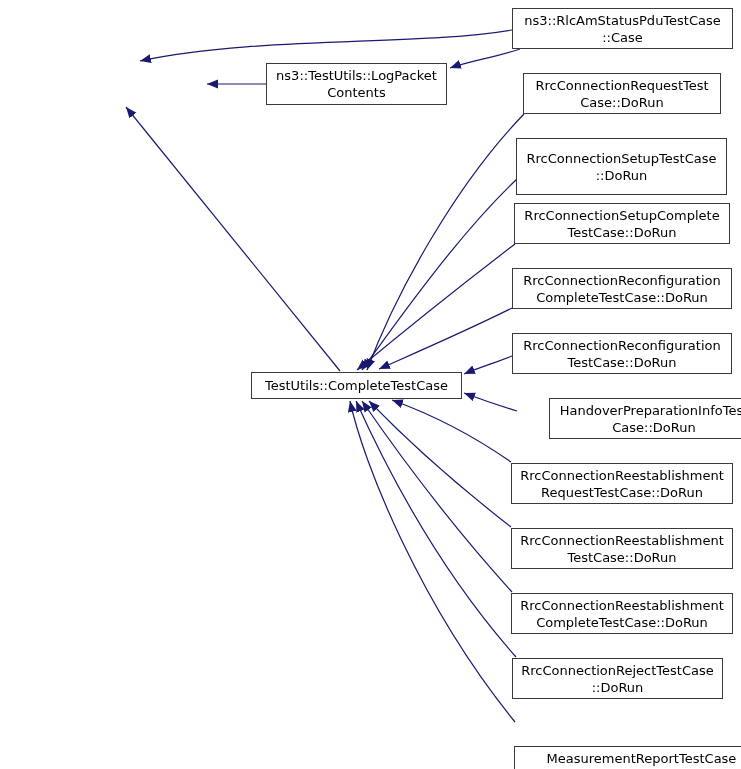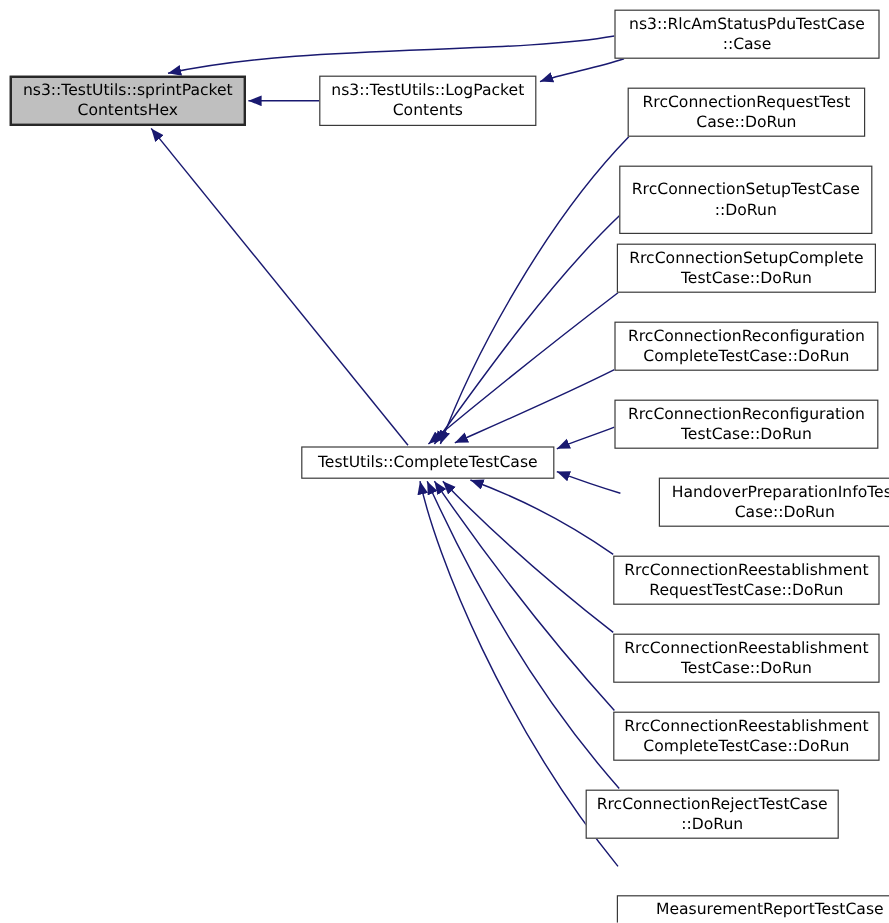--- a/index.html
+++ b/index.html
@@ -53,21 +53,21 @@
   #n-rlcam       { left: 512px; top:   8px; width: 221px; height: 41px; }
   #n-request     { left: 523px; top:  73px; width: 198px; height: 41px; }
   #n-setup       { left: 516px; top: 138px; width: 211px; height: 57px; }
   #n-setupcomp   { left: 514px; top: 203px; width: 216px; height: 41px; }
   #n-reconfcomp  { left: 512px; top: 268px; width: 220px; height: 41px; }
   #n-reconf      { left: 512px; top: 333px; width: 220px; height: 41px; }
   #n-handover    { left: 517px; top: 398px; width: 210px; height: 41px; margin-left: 32px; }
   #n-reestreq    { left: 511px; top: 463px; width: 222px; height: 41px; }
   #n-reest       { left: 511px; top: 528px; width: 222px; height: 41px; }
   #n-reestcomp   { left: 511px; top: 593px; width: 222px; height: 41px; }
-  #n-reject      { left: 488px; top: 658px; width: 211px; height: 41px; }
+  #n-reject      { left: 512px; top: 658px; width: 211px; height: 41px; }
   #n-measurement { left: 514px; top: 723px; width: 255px; height: 41px; margin-top: 23px; }
 </style>
 </head>
 <body>
 
 <div id="graph">
 
   <svg id="edge-layer" viewBox="0 0 741 769" xmlns="http://www.w3.org/2000/svg">
     <defs>
       <marker id="arrow" markerWidth="12" markerHeight="10" refX="11" refY="4.5" orient="auto" markerUnits="userSpaceOnUse">
@@ -85,24 +85,20 @@
     <path class="edge" d="M 512,308 C 468,330 415,353 379,369" marker-end="url(#arrow)"></path>
     <path class="edge" d="M 512,356 C 494,363 478,368 464,374" marker-end="url(#arrow)"></path>
     <path class="edge" d="M 517,411 C 497,405 480,399 464,393" marker-end="url(#arrow)"></path>
     <path class="edge" d="M 511,462 C 468,432 425,412 392,400" marker-end="url(#arrow)"></path>
     <path class="edge" d="M 511,527 C 448,478 398,431 369,401" marker-end="url(#arrow)"></path>
     <path class="edge" d="M 512,592 C 442,515 391,443 362,401" marker-end="url(#arrow)"></path>
     <path class="edge" d="M 516,657 C 432,562 379,452 356,401" marker-end="url(#arrow)"></path>
     <path class="edge" d="M 515,722 C 420,605 363,462 350,401" marker-end="url(#arrow)"></path>
   </svg>
 
-  <div id="n-sprint" class="node highlighted">
-    <span>ns3::TestUtils::sprintPacket
-ContentsHex</span>
-  </div>
   <div id="n-ns3log" class="node">
     <span>ns3::TestUtils::LogPacket
 Contents</span>
   </div>
   <div id="n-log" class="node">
     <span>TestUtils::CompleteTestCase</span>
   </div>
   <div id="n-rlcam" class="node">
     <span>ns3::RlcAmStatusPduTestCase
 ::Case</span>

